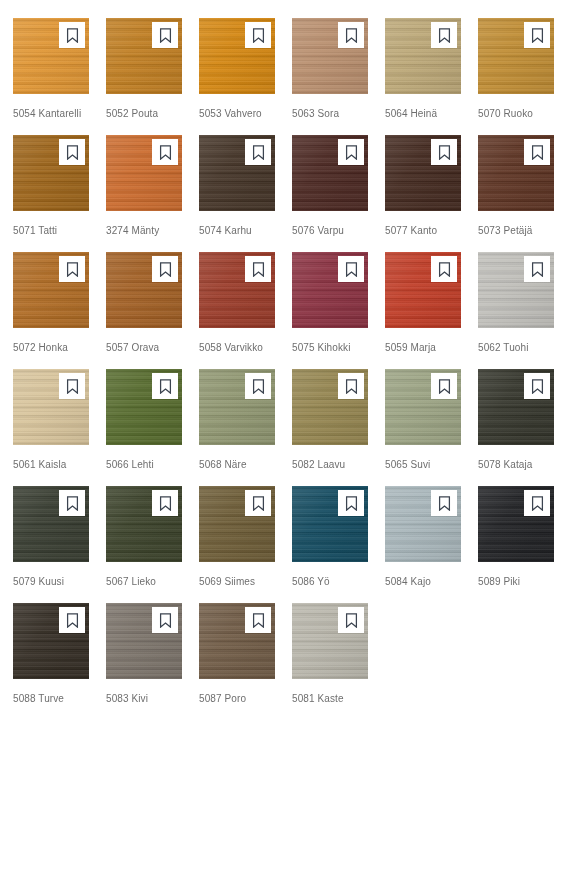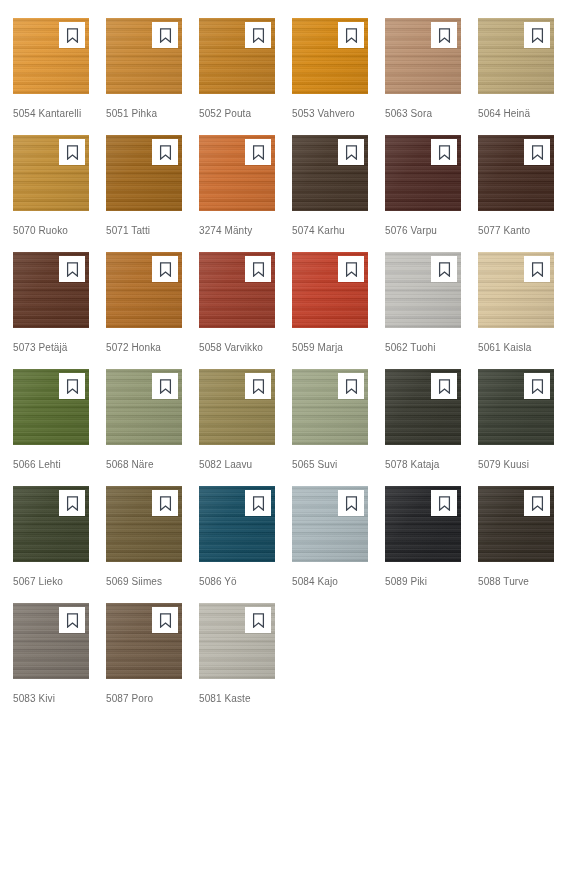--- a/index.html
+++ b/index.html
@@ -107,34 +107,20 @@
           <span>
             <svg width="13" height="15" viewBox="0 0 13 15" aria-hidden="true">
               <path d="M1.6 0.9 H11.4 V14.1 L6.5 10.1 L1.6 14.1 Z" fill="none" stroke="#3c4450" stroke-width="1.25" stroke-linejoin="miter" stroke-linecap="butt"></path>
             </svg>
           </span>
         </div>
       </div>
       <div class="swatch-label">5054 Kantarelli</div>
     </div>
     <div class="swatch-cell">
-      <div class="swatch-chip" style="background: rgb(199, 133, 47);">
-        <div class="grain"></div>
-        <div class="sheen"></div>
-        <div class="bookmark-btn" title="Save colour">
-          <span>
-            <svg width="13" height="15" viewBox="0 0 13 15" aria-hidden="true">
-              <path d="M1.6 0.9 H11.4 V14.1 L6.5 10.1 L1.6 14.1 Z" fill="none" stroke="#3c4450" stroke-width="1.25" stroke-linejoin="miter" stroke-linecap="butt"></path>
-            </svg>
-          </span>
-        </div>
-      </div>
-      <div class="swatch-label">5051 Pihka</div>
-    </div>
-    <div class="swatch-cell">
       <div class="swatch-chip" style="background: rgb(192, 125, 32);">
         <div class="grain"></div>
         <div class="sheen"></div>
         <div class="bookmark-btn" title="Save colour">
           <span>
             <svg width="13" height="15" viewBox="0 0 13 15" aria-hidden="true">
               <path d="M1.6 0.9 H11.4 V14.1 L6.5 10.1 L1.6 14.1 Z" fill="none" stroke="#3c4450" stroke-width="1.25" stroke-linejoin="miter" stroke-linecap="butt"></path>
             </svg>
           </span>
         </div>
@@ -289,32 +275,60 @@
           <span>
             <svg width="13" height="15" viewBox="0 0 13 15" aria-hidden="true">
               <path d="M1.6 0.9 H11.4 V14.1 L6.5 10.1 L1.6 14.1 Z" fill="none" stroke="#3c4450" stroke-width="1.25" stroke-linejoin="miter" stroke-linecap="butt"></path>
             </svg>
           </span>
         </div>
       </div>
       <div class="swatch-label">5072 Honka</div>
     </div>
     <div class="swatch-cell">
+      <div class="swatch-chip" style="background: rgb(162, 95, 35);">
+        <div class="grain"></div>
+        <div class="sheen"></div>
+        <div class="bookmark-btn" title="Save colour">
+          <span>
+            <svg width="13" height="15" viewBox="0 0 13 15" aria-hidden="true">
+              <path d="M1.6 0.9 H11.4 V14.1 L6.5 10.1 L1.6 14.1 Z" fill="none" stroke="#3c4450" stroke-width="1.25" stroke-linejoin="miter" stroke-linecap="butt"></path>
+            </svg>
+          </span>
+        </div>
+      </div>
+      <div class="swatch-label">5057 Orava</div>
+    </div>
+    <div class="swatch-cell">
       <div class="swatch-chip" style="background: rgb(154, 58, 40);">
         <div class="grain"></div>
         <div class="sheen"></div>
         <div class="bookmark-btn" title="Save colour">
           <span>
             <svg width="13" height="15" viewBox="0 0 13 15" aria-hidden="true">
               <path d="M1.6 0.9 H11.4 V14.1 L6.5 10.1 L1.6 14.1 Z" fill="none" stroke="#3c4450" stroke-width="1.25" stroke-linejoin="miter" stroke-linecap="butt"></path>
             </svg>
           </span>
         </div>
       </div>
       <div class="swatch-label">5058 Varvikko</div>
+    </div>
+    <div class="swatch-cell">
+      <div class="swatch-chip" style="background: rgb(138, 48, 64);">
+        <div class="grain"></div>
+        <div class="sheen"></div>
+        <div class="bookmark-btn" title="Save colour">
+          <span>
+            <svg width="13" height="15" viewBox="0 0 13 15" aria-hidden="true">
+              <path d="M1.6 0.9 H11.4 V14.1 L6.5 10.1 L1.6 14.1 Z" fill="none" stroke="#3c4450" stroke-width="1.25" stroke-linejoin="miter" stroke-linecap="butt"></path>
+            </svg>
+          </span>
+        </div>
+      </div>
+      <div class="swatch-label">5075 Kihokki</div>
     </div>
     <div class="swatch-cell">
       <div class="swatch-chip" style="background: rgb(192, 59, 37);">
         <div class="grain"></div>
         <div class="sheen"></div>
         <div class="bookmark-btn" title="Save colour">
           <span>
             <svg width="13" height="15" viewBox="0 0 13 15" aria-hidden="true">
               <path d="M1.6 0.9 H11.4 V14.1 L6.5 10.1 L1.6 14.1 Z" fill="none" stroke="#3c4450" stroke-width="1.25" stroke-linejoin="miter" stroke-linecap="butt"></path>
             </svg>

